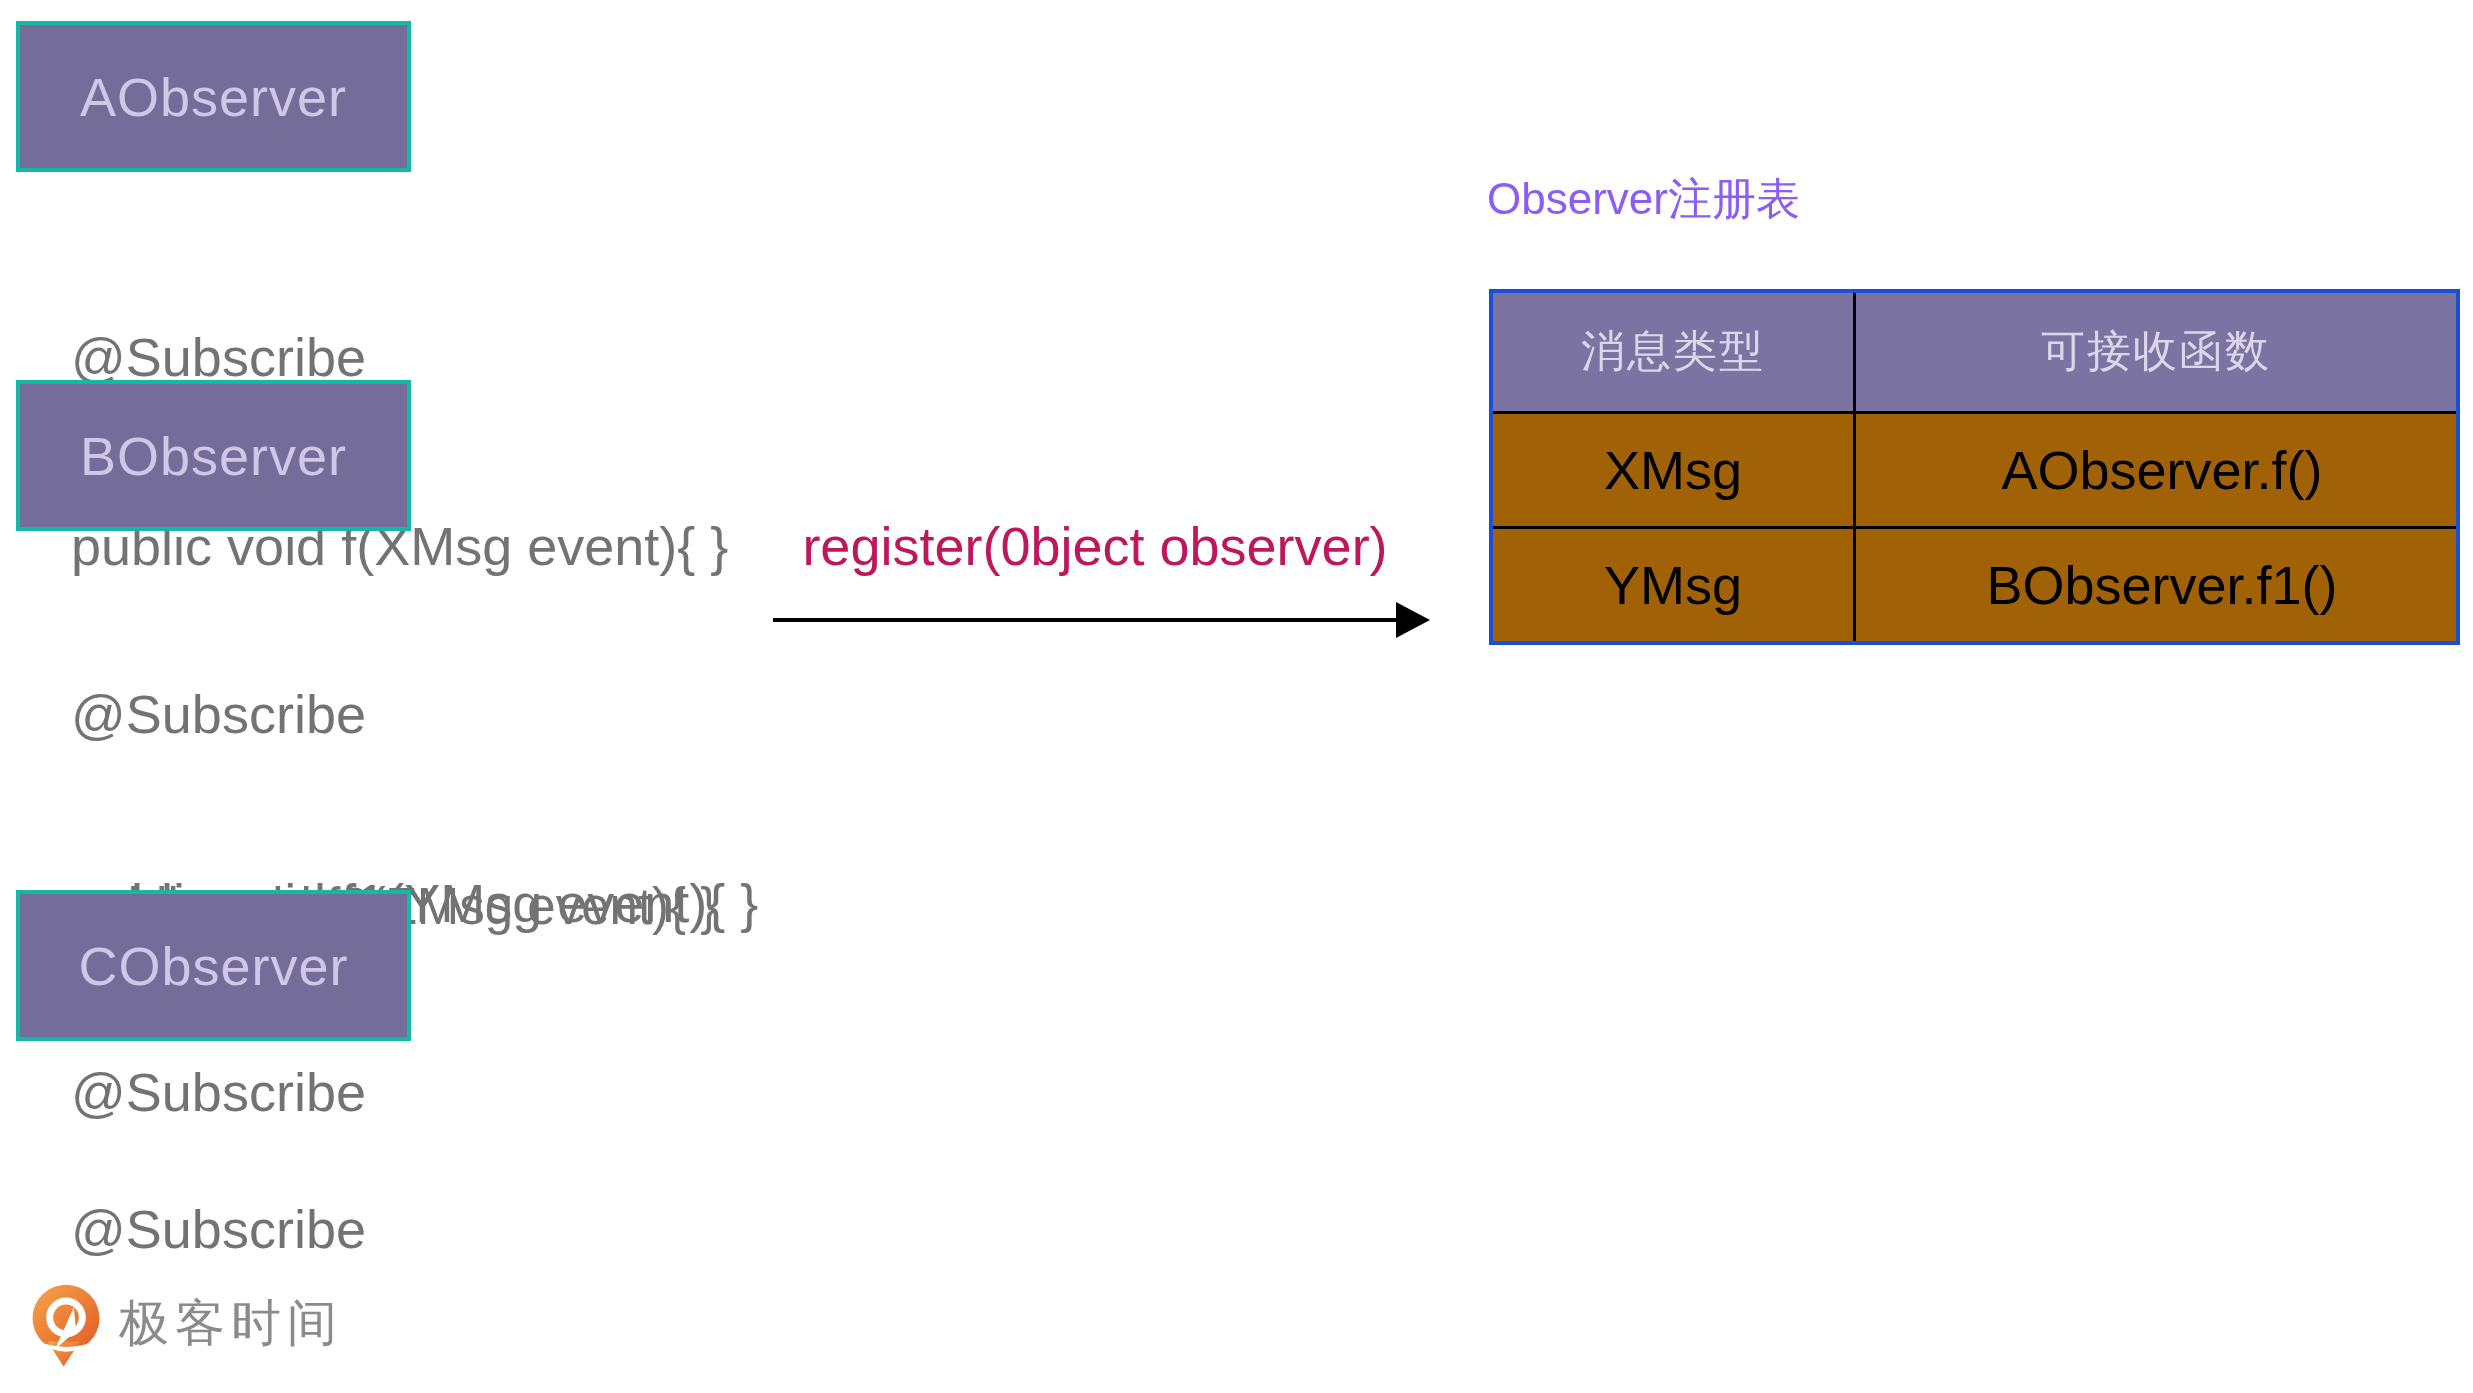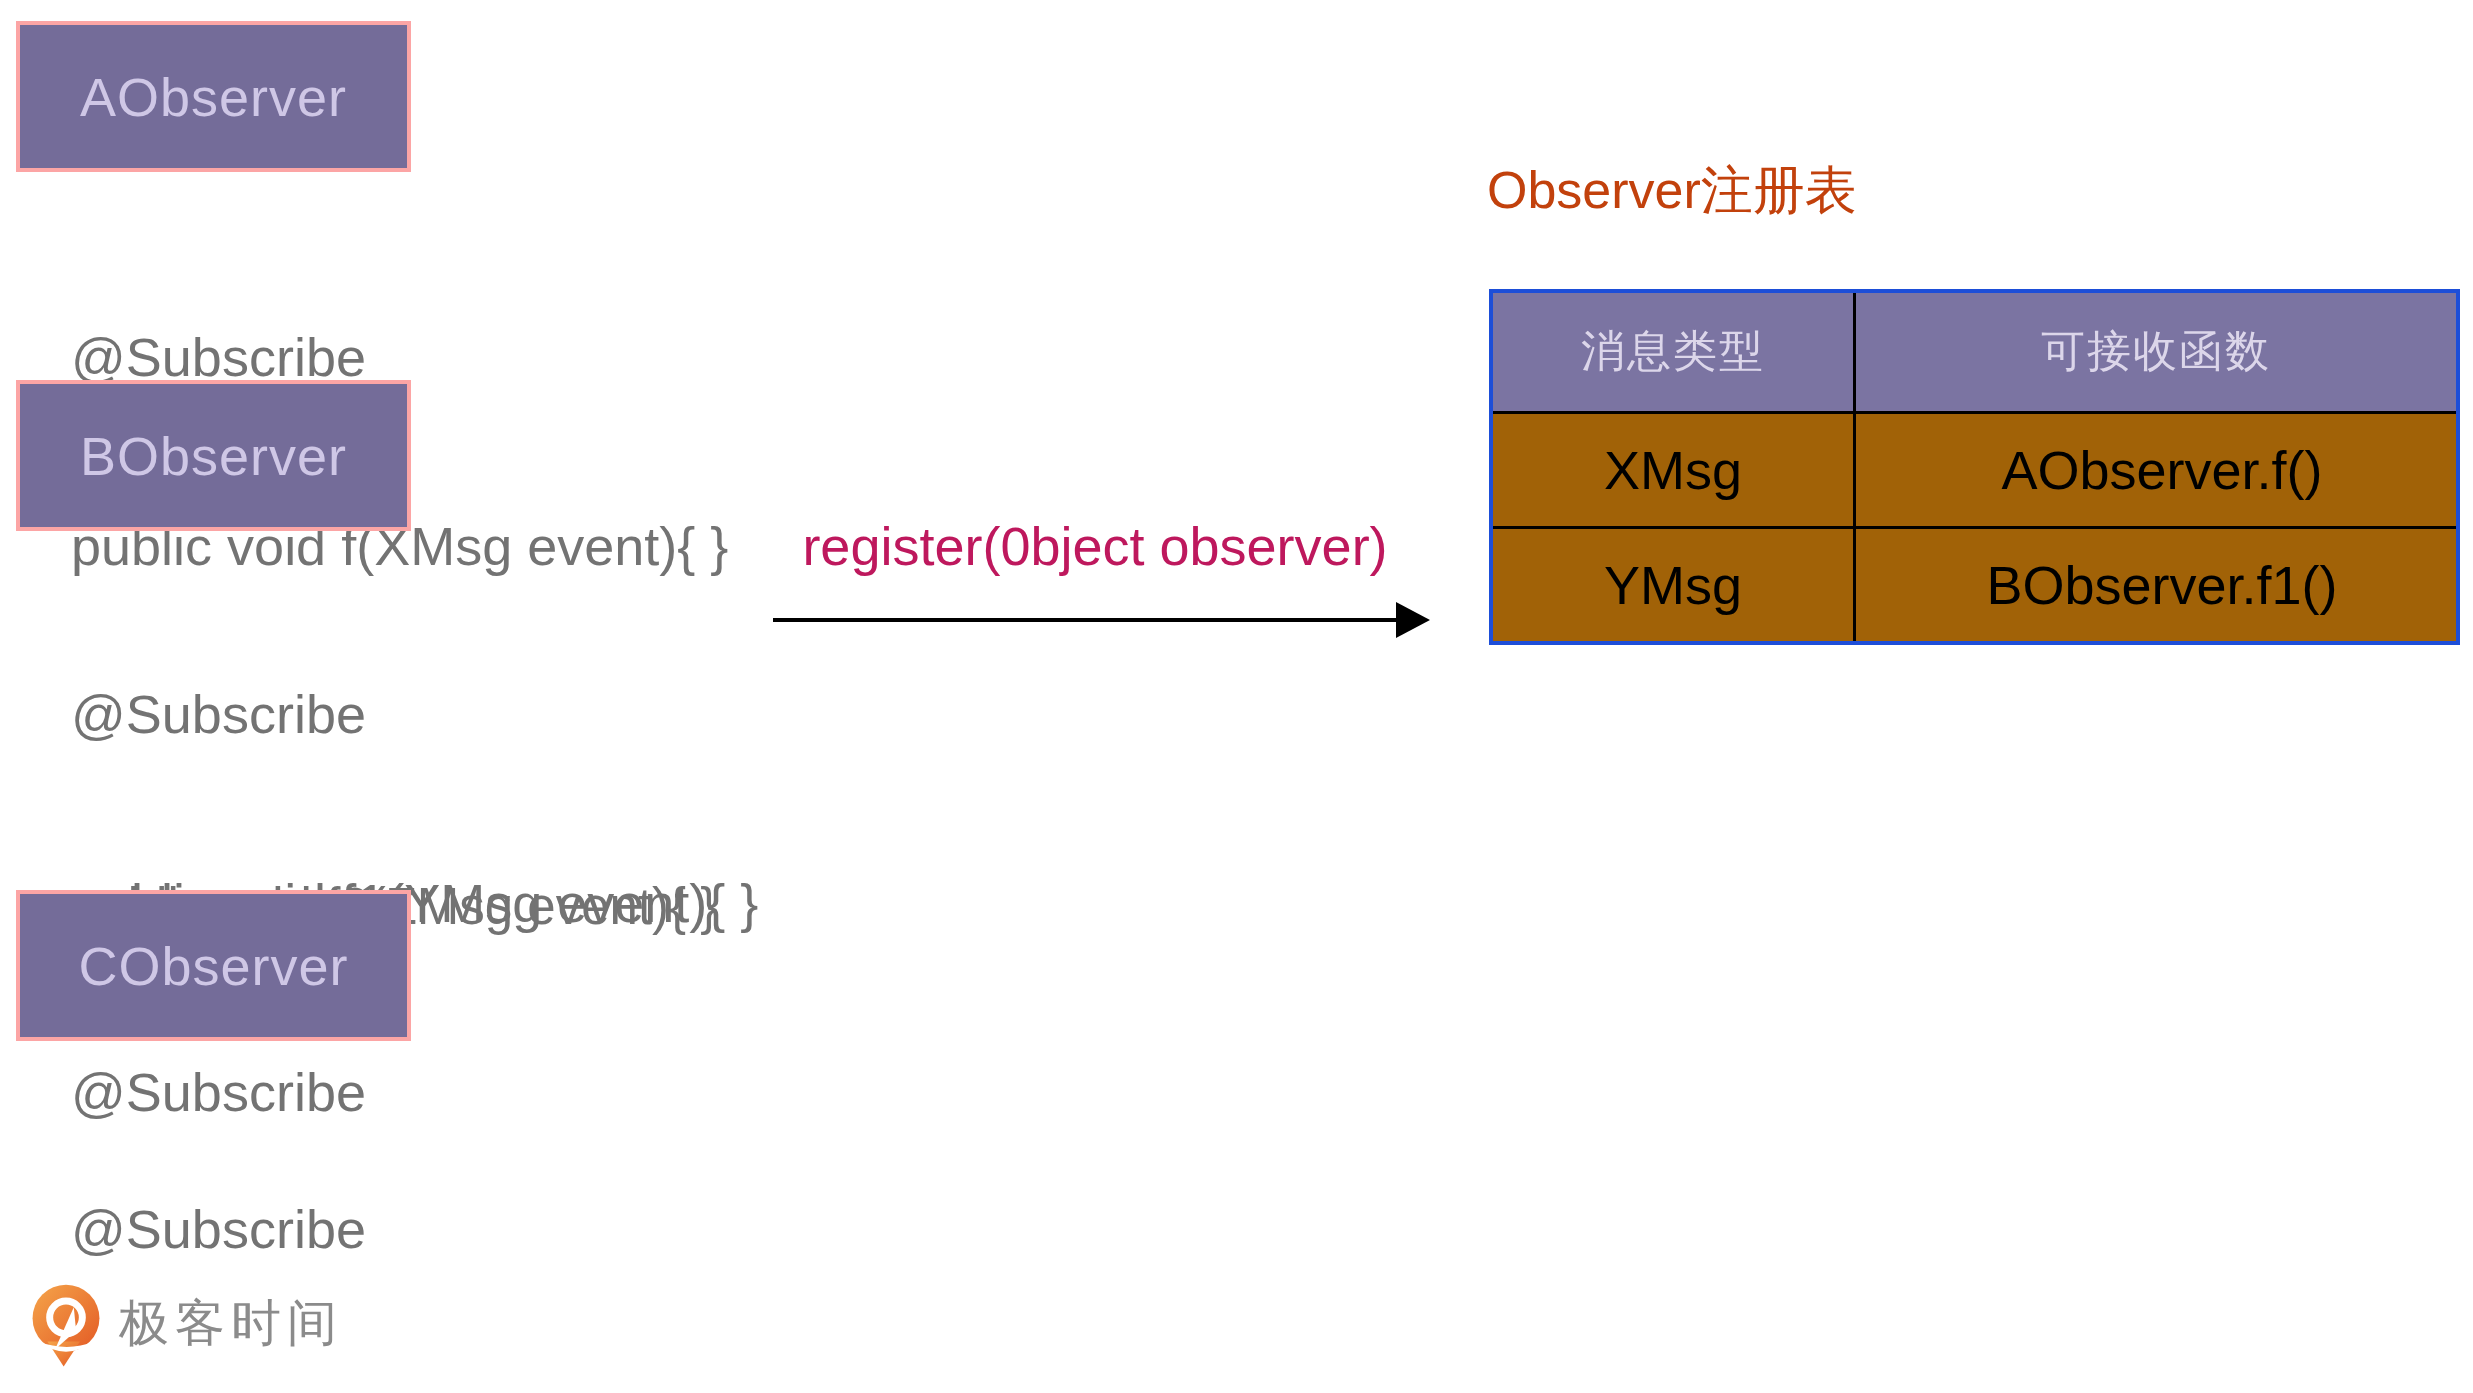--- a/index.html
+++ b/index.html
@@ -3,21 +3,21 @@
 <meta charset="utf-8">
 <style>
   html,body{margin:0;padding:0;background:#ffffff;}
   .canvas{
     position:relative;width:2473px;height:1393px;background:#ffffff;overflow:hidden;
     font-family:"Liberation Sans", sans-serif;color:#000;
   }
   
   .obs-box{
     position:absolute;left:16px;width:395px;height:151px;
-    background:#746c99;border:4px solid #fca5a5;box-sizing:border-box;
+    background:#746c99;border:4px solid #14b8a6;box-sizing:border-box;
     display:flex;align-items:center;justify-content:center;
   }
   .obs-box .obs-label{
     font-size:54px;color:#cfc7e6;letter-spacing:1px;
   }
   
   .annotation{
     position:absolute;left:40px;font-size:54px;line-height:63px;color:#737373;white-space:pre;margin-left:31px;
   }
   .annotation.small{font-size:51px;line-height:58px;}
@@ -29,21 +29,21 @@
   }
   .arrow-line{
     position:absolute;left:773px;top:618px;width:625px;height:4px;background:#000;
   }
   .arrow-head{
     position:absolute;left:1396px;top:602px;width:0;height:0;
     border-left:34px solid #000;border-top:18px solid transparent;border-bottom:18px solid transparent;
   }
   
   .table-title{
-    position:absolute;left:1487px;top:156px;font-size:52px;color:#c2410c;
+    position:absolute;left:1487px;top:170px;font-size:44px;color:#8b5cf6;
   }
   table.registry{
     position:absolute;left:1489px;top:289px;
     border-collapse:collapse;table-layout:fixed;
   }
   table.registry th, table.registry td{
     border:3px solid #000;text-align:center;vertical-align:middle;padding:0;
   }
   table.registry{border:4px solid #1d4ed8;}
   table.registry th{

